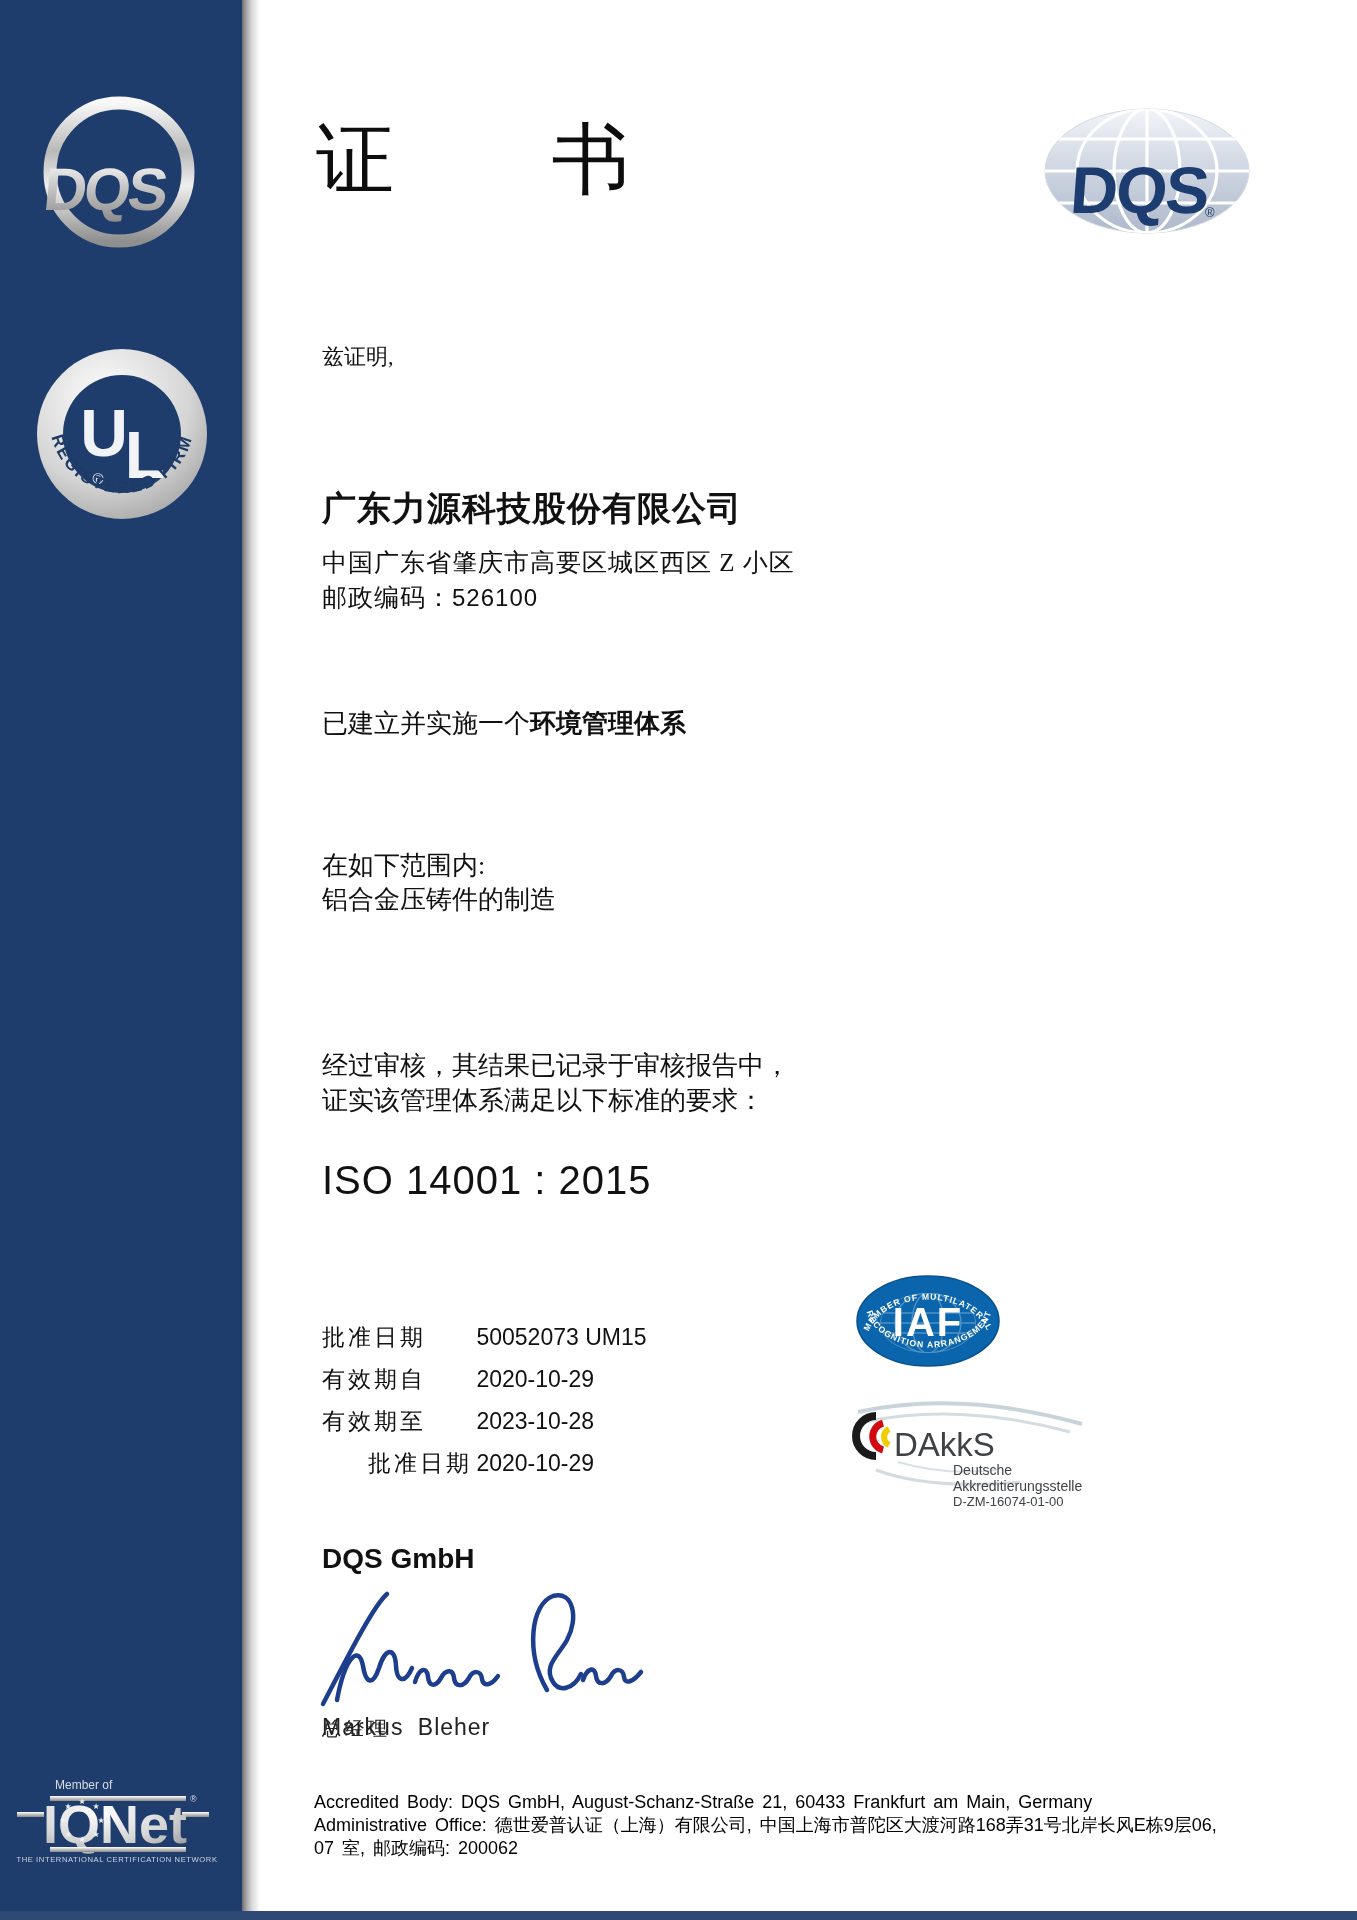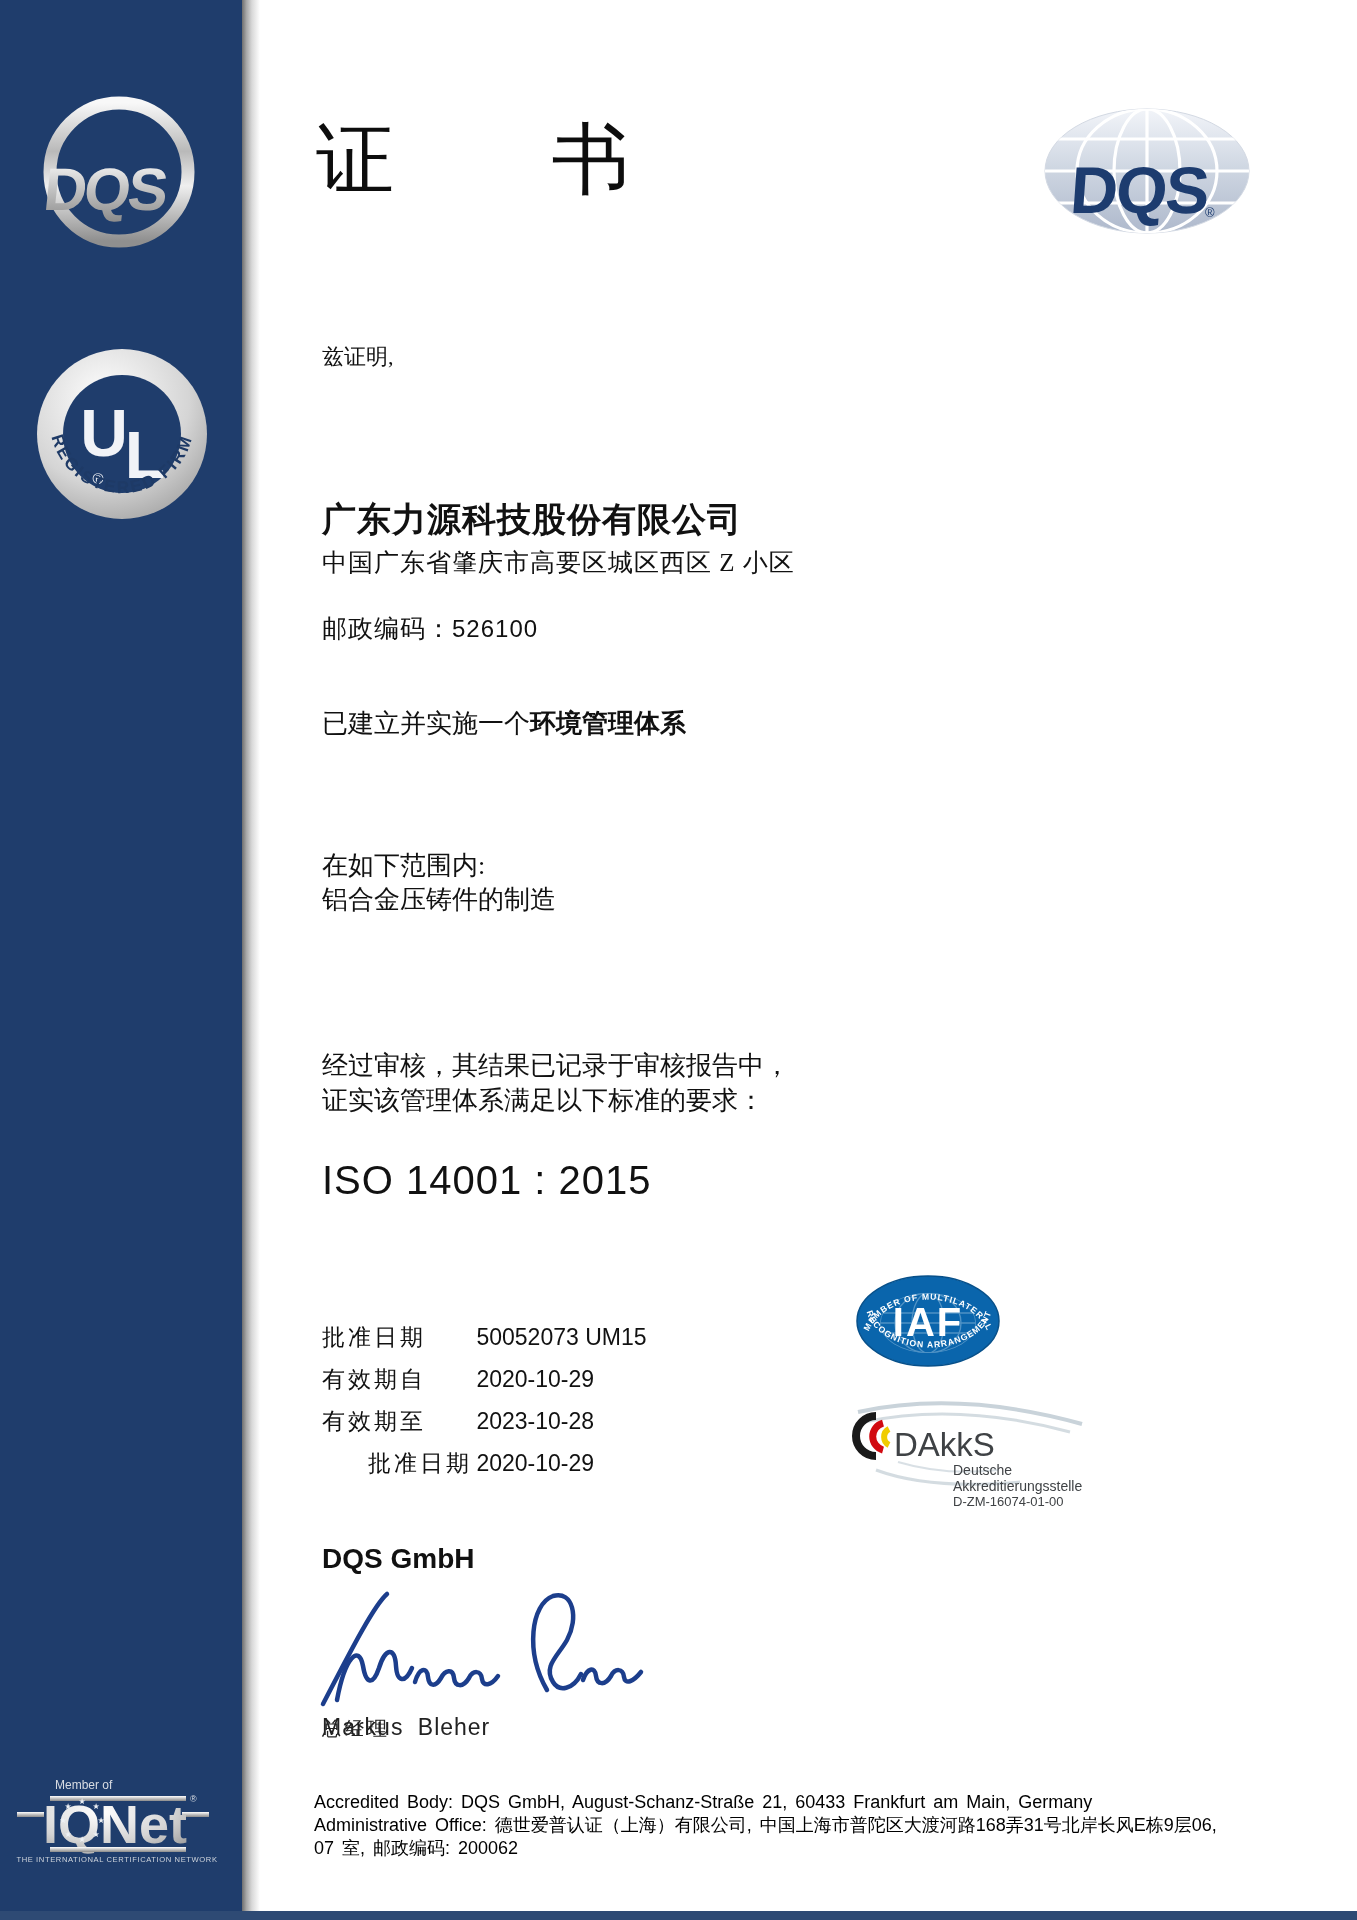--- a/index.html
+++ b/index.html
@@ -10,23 +10,23 @@
   .sidebar-edge{position:absolute;left:242px;top:0;width:18px;height:1920px;
         background:linear-gradient(to right,#6e6e6e 0%,#a8a8a8 25%,#d8d8d8 55%,#ffffff 100%);}
   .bottom-band{position:absolute;left:0;bottom:0;width:1357px;height:9px;background:#2e4a74;}
   .logo-abs{position:absolute;}
   
   .serif{font-family:"Liberation Serif","DejaVu Serif",serif;}
   .sans{font-family:"Liberation Sans","DejaVu Sans",sans-serif;}
   .abs{position:absolute;left:322px;white-space:nowrap;text-align:center;}
   .doc-title{top:108px;left:316px;font-size:78px;word-spacing:138px;color:#0d0d0d;}
   .intro{top:342px;font-size:22px;}
-  .company-name{top:486px;font-size:34px;font-weight:700;letter-spacing:1px;margin-top:11px;}
+  .company-name{top:486px;font-size:34px;font-weight:700;letter-spacing:1px;}
   .company-address{top:546px;font-size:25px;letter-spacing:1px;}
-  .company-postal{top:612px;font-size:25px;letter-spacing:1px;}
+  .company-postal{top:581px;font-size:25px;letter-spacing:1px;}
   .company-postal .val{font-family:"Liberation Sans",sans-serif;font-size:24px;}
   .statement{top:706px;font-size:26px;}
   .statement b{font-weight:700;}
   .scope-intro{top:848px;font-size:26px;}
   .scope-text{top:882px;font-size:26px;}
   .audit1{top:1048px;font-size:26px;}
   .audit2{top:1083px;font-size:26px;}
   .iso{top:1158px;font-size:40px;font-weight:400;letter-spacing:1px;}
   .drow{position:absolute;left:322px;white-space:nowrap;}
   .drow .lbl{display:inline-block;width:150px;font-family:"Liberation Serif","DejaVu Serif",serif;

